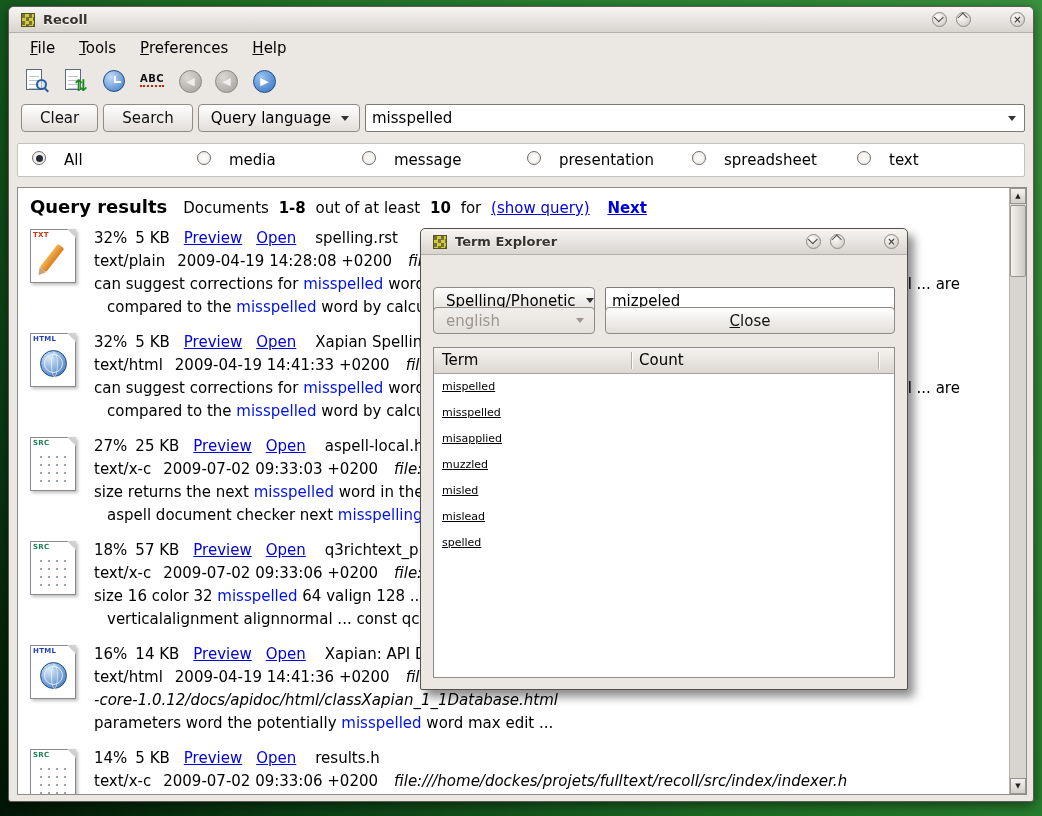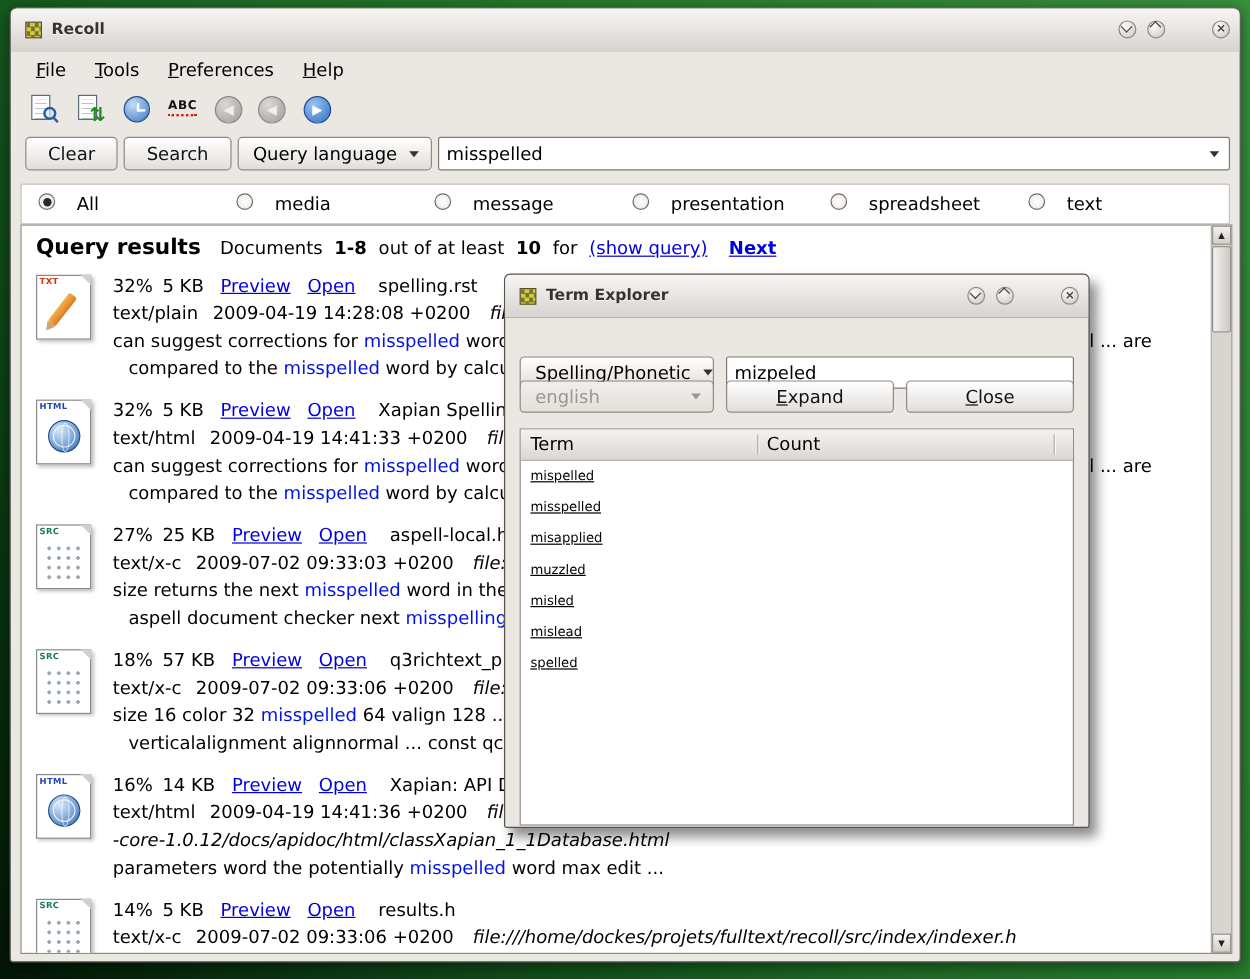--- a/index.html
+++ b/index.html
@@ -11,21 +11,21 @@
   }
   u{text-decoration:underline;}
 
   
   .window{
     position:absolute;left:8px;top:6px;width:1026px;height:796px;
     background:#ebe8e4;border:1px solid #5f5c57;border-radius:6px 6px 3px 3px;
     box-shadow:0 3px 12px rgba(0,0,0,.5);
   }
   .titlebar{
-    height:36px;background:linear-gradient(#f7f5f3,#d8d4d0);
+    height:26px;background:linear-gradient(#f7f5f3,#d8d4d0);
     border-bottom:1px solid #b3afaa;border-radius:5px 5px 0 0;
     display:flex;align-items:center;padding:0 8px;
   }
   .app-icon{
     width:14px;height:14px;margin:0 8px 0 4px;flex:none;
     background:repeating-conic-gradient(#d2ca42 0% 25%,#75742e 0% 50%) 0 0/7px 7px;
     border:1px solid #55531f;
   }
   .title-text{font-size:13px;font-weight:bold;color:#36332f;text-shadow:0 1px 0 rgba(255,255,255,.8);}
   .tb-btns{margin-left:auto;display:flex;align-items:center;gap:9px;}
@@ -361,21 +361,20 @@
         <span>Spelling/Phonetic</span>
         <span class="arr"></span>
       </div>
       <input class="dinput" value="mizpeled" style="">
     </div>
     <div class="drow2">
       <div class="combo small disabled">
         <span>english</span>
         <span class="arr"></span>
       </div>
-      <button class="btn dbtn"><u>E</u>xpand</button>
       <button class="btn dbtn"><u>C</u>lose</button>
     </div>
     <div class="dtable">
       <div class="dthead">
         <span class="th-term">Term</span>
         <span class="th-count">Count</span>
         <span class="th-div d1"></span>
         <span class="th-div d2"></span>
       </div>
       <div class="term-list">

